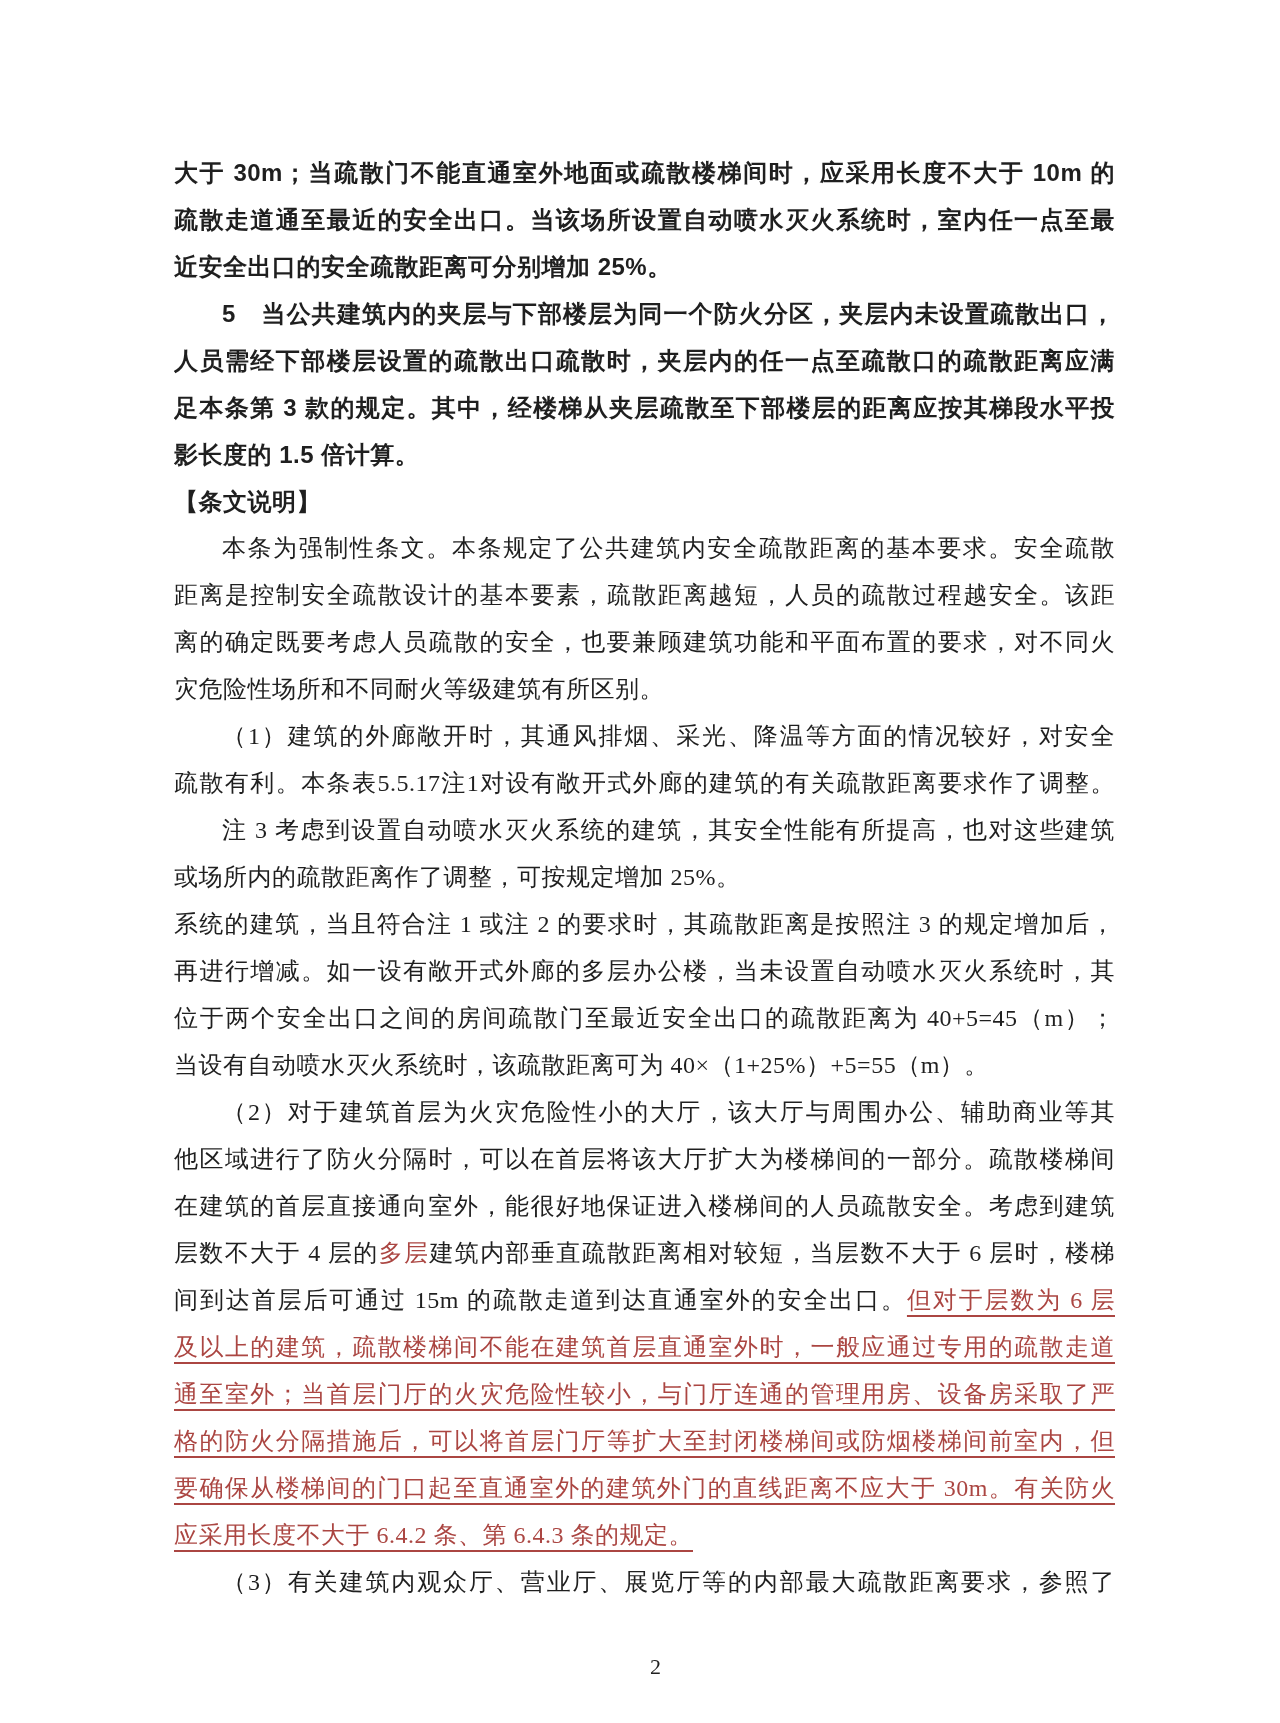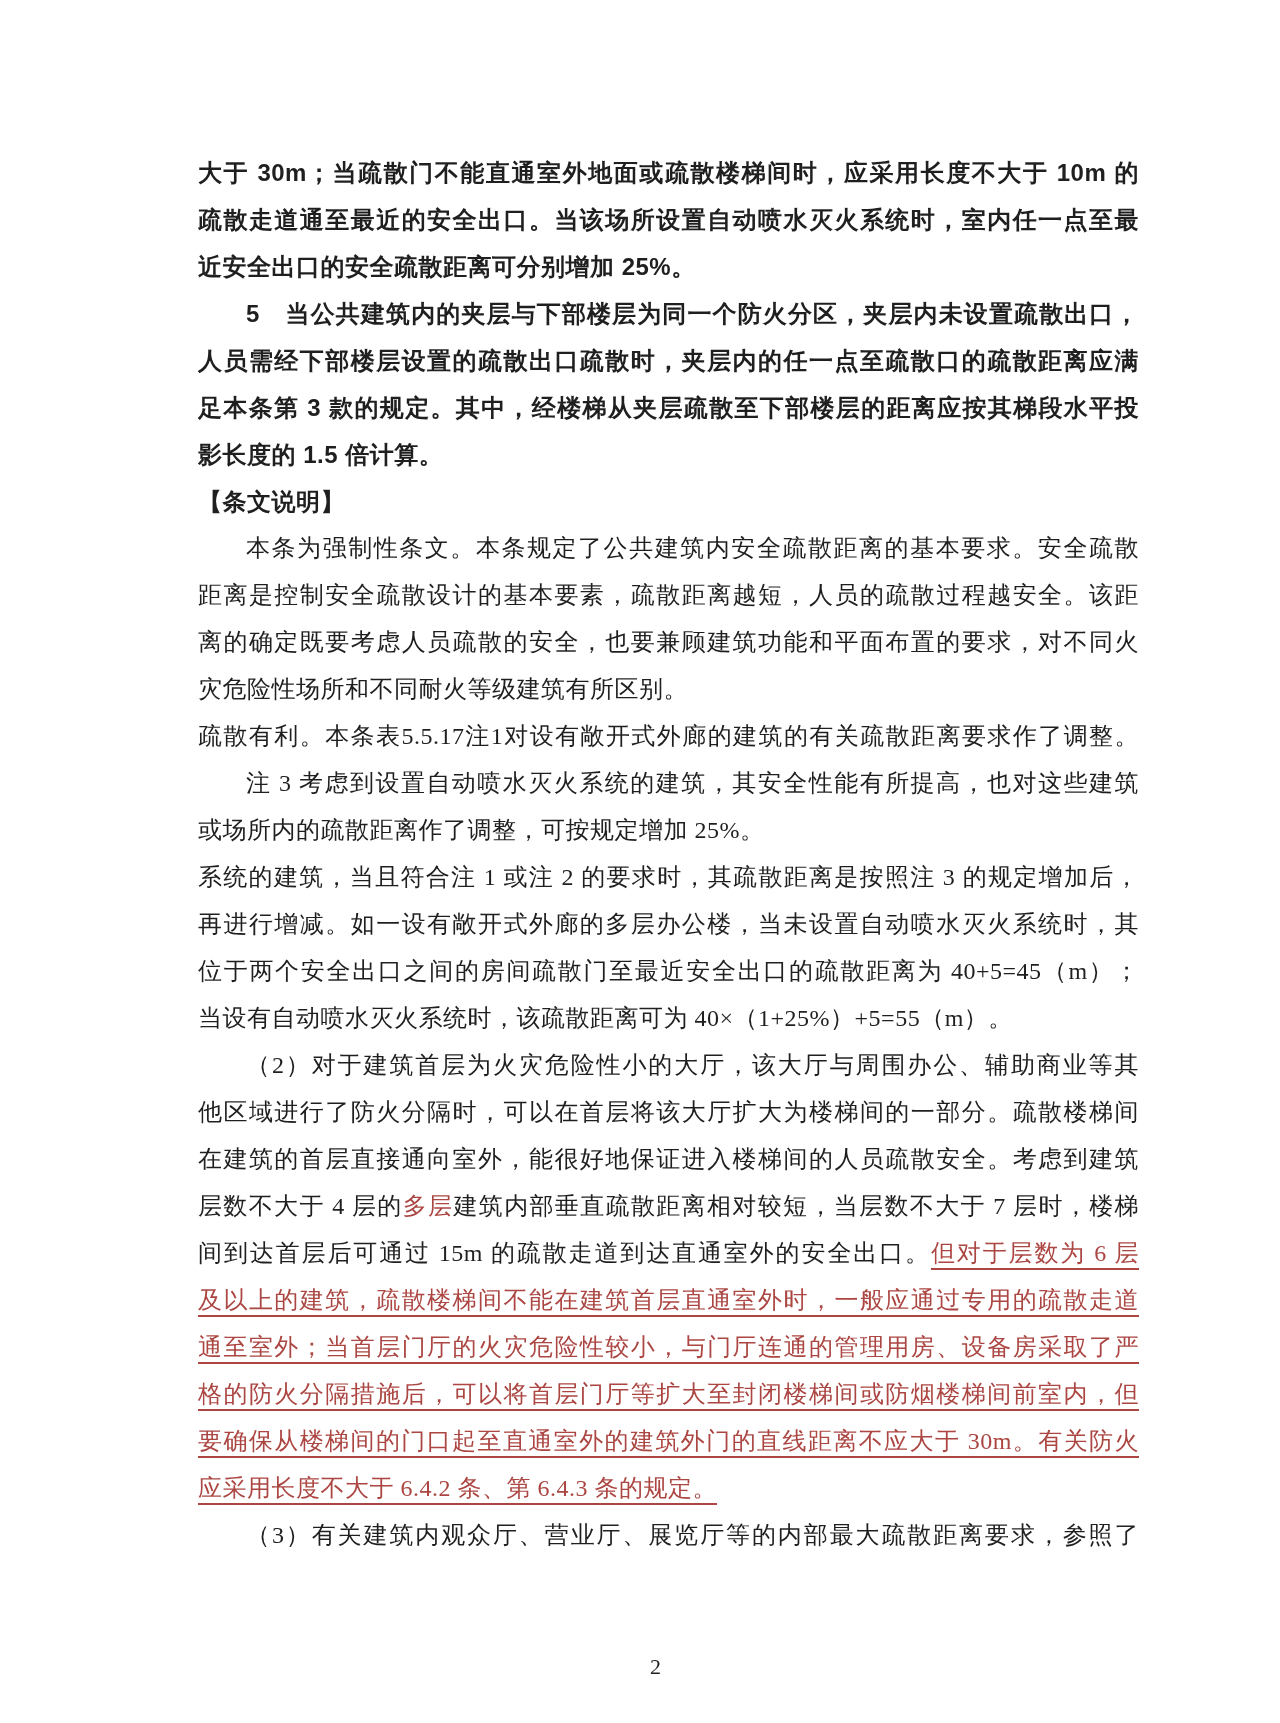--- a/index.html
+++ b/index.html
@@ -10,21 +10,21 @@
     position: relative;
     overflow: hidden;
   }
   .page {
     position: absolute; left: 0; top: 0;
     width: 1280px; height: 1723px;
     background: #ffffff;
   }
   .doc {
     position: absolute;
-    left: 198px; top: 149px;
+    left: 174px; top: 149px;
     width: 941px;
     color: var(--ink, #1f1f1f);
   }
   .line {
     font-size: 24px;
     line-height: 47px;
     height: 47px;
     overflow: hidden;
     text-align: justify;
     font-family: "Liberation Serif", "DejaVu Serif", serif;
@@ -67,31 +67,32 @@
       <div class="line b"><span class="">近安全出口的安全疏散距离可分别增加 25%。</span></div>
       <div class="line b ind fill"><span class="">5　当公共建筑内的夹层与下部楼层为同一个防火分区，夹层内未设置疏散出口，</span></div>
       <div class="line b fill"><span class="">人员需经下部楼层设置的疏散出口疏散时，夹层内的任一点至疏散口的疏散距离应满</span></div>
       <div class="line b fill"><span class="">足本条第 3 款的规定。其中，经楼梯从夹层疏散至下部楼层的距离应按其梯段水平投</span></div>
       <div class="line b"><span class="">影长度的 1.5 倍计算。</span></div>
       <div class="line b"><span class="">【条文说明】</span></div>
       <div class="line ind fill"><span class="">本条为强制性条文。本条规定了公共建筑内安全疏散距离的基本要求。安全疏散</span></div>
       <div class="line fill"><span class="">距离是控制安全疏散设计的基本要素，疏散距离越短，人员的疏散过程越安全。该距</span></div>
       <div class="line fill"><span class="">离的确定既要考虑人员疏散的安全，也要兼顾建筑功能和平面布置的要求，对不同火</span></div>
       <div class="line"><span class="">灾危险性场所和不同耐火等级建筑有所区别。</span></div>
+      <div class="line ind fill"><span class="">（1）建筑的外廊敞开时，其通风排烟、采光、降温等方面的情况较好，对安全</span></div>
       <div class="line fill"><span class="">疏散有利。本条表5.5.17注1对设有敞开式外廊的建筑的有关疏散距离要求作了调整。</span></div>
       <div class="line ind fill"><span class="">注 3 考虑到设置自动喷水灭火系统的建筑，其安全性能有所提高，也对这些建筑</span></div>
       <div class="line"><span class="">或场所内的疏散距离作了调整，可按规定增加 25%。</span></div>
       <div class="line fill"><span class="">系统的建筑，当且符合注 1 或注 2 的要求时，其疏散距离是按照注 3 的规定增加后，</span></div>
       <div class="line fill"><span class="">再进行增减。如一设有敞开式外廊的多层办公楼，当未设置自动喷水灭火系统时，其</span></div>
       <div class="line fill"><span class="">位于两个安全出口之间的房间疏散门至最近安全出口的疏散距离为 40+5=45（m）；</span></div>
       <div class="line"><span class="">当设有自动喷水灭火系统时，该疏散距离可为 40×（1+25%）+5=55（m）。</span></div>
       <div class="line ind fill"><span class="">（2）对于建筑首层为火灾危险性小的大厅，该大厅与周围办公、辅助商业等其</span></div>
       <div class="line fill"><span class="">他区域进行了防火分隔时，可以在首层将该大厅扩大为楼梯间的一部分。疏散楼梯间</span></div>
       <div class="line fill"><span class="">在建筑的首层直接通向室外，能很好地保证进入楼梯间的人员疏散安全。考虑到建筑</span></div>
-      <div class="line fill"><span class="">层数不大于 4 层的</span><span class="red">多层</span><span class="">建筑内部垂直疏散距离相对较短，当层数不大于 7 层时，楼梯</span></div>
+      <div class="line fill"><span class="">层数不大于 4 层的</span><span class="red">多层</span><span class="">建筑内部垂直疏散距离相对较短，当层数不大于 6 层时，楼梯</span></div>
       <div class="line fill"><span class="">间到达首层后可通过 15m 的疏散走道到达直通室外的安全出口。</span><span class="red ul">但对于层数为 6 层</span></div>
       <div class="line fill"><span class="red ul">及以上的建筑，疏散楼梯间不能在建筑首层直通室外时，一般应通过专用的疏散走道</span></div>
       <div class="line fill"><span class="red ul">通至室外；当首层门厅的火灾危险性较小，与门厅连通的管理用房、设备房采取了严</span></div>
       <div class="line fill"><span class="red ul">格的防火分隔措施后，可以将首层门厅等扩大至封闭楼梯间或防烟楼梯间前室内，但</span></div>
       <div class="line fill"><span class="red ul">要确保从楼梯间的门口起至直通室外的建筑外门的直线距离不应大于 30m。有关防火</span></div>
       <div class="line"><span class="red ul">应采用长度不大于 6.4.2 条、第 6.4.3 条的规定。</span></div>
       <div class="line ind fill"><span class="">（3）有关建筑内观众厅、营业厅、展览厅等的内部最大疏散距离要求，参照了</span></div>
     </div>
   <div class="page-number">2</div>
 </div>

